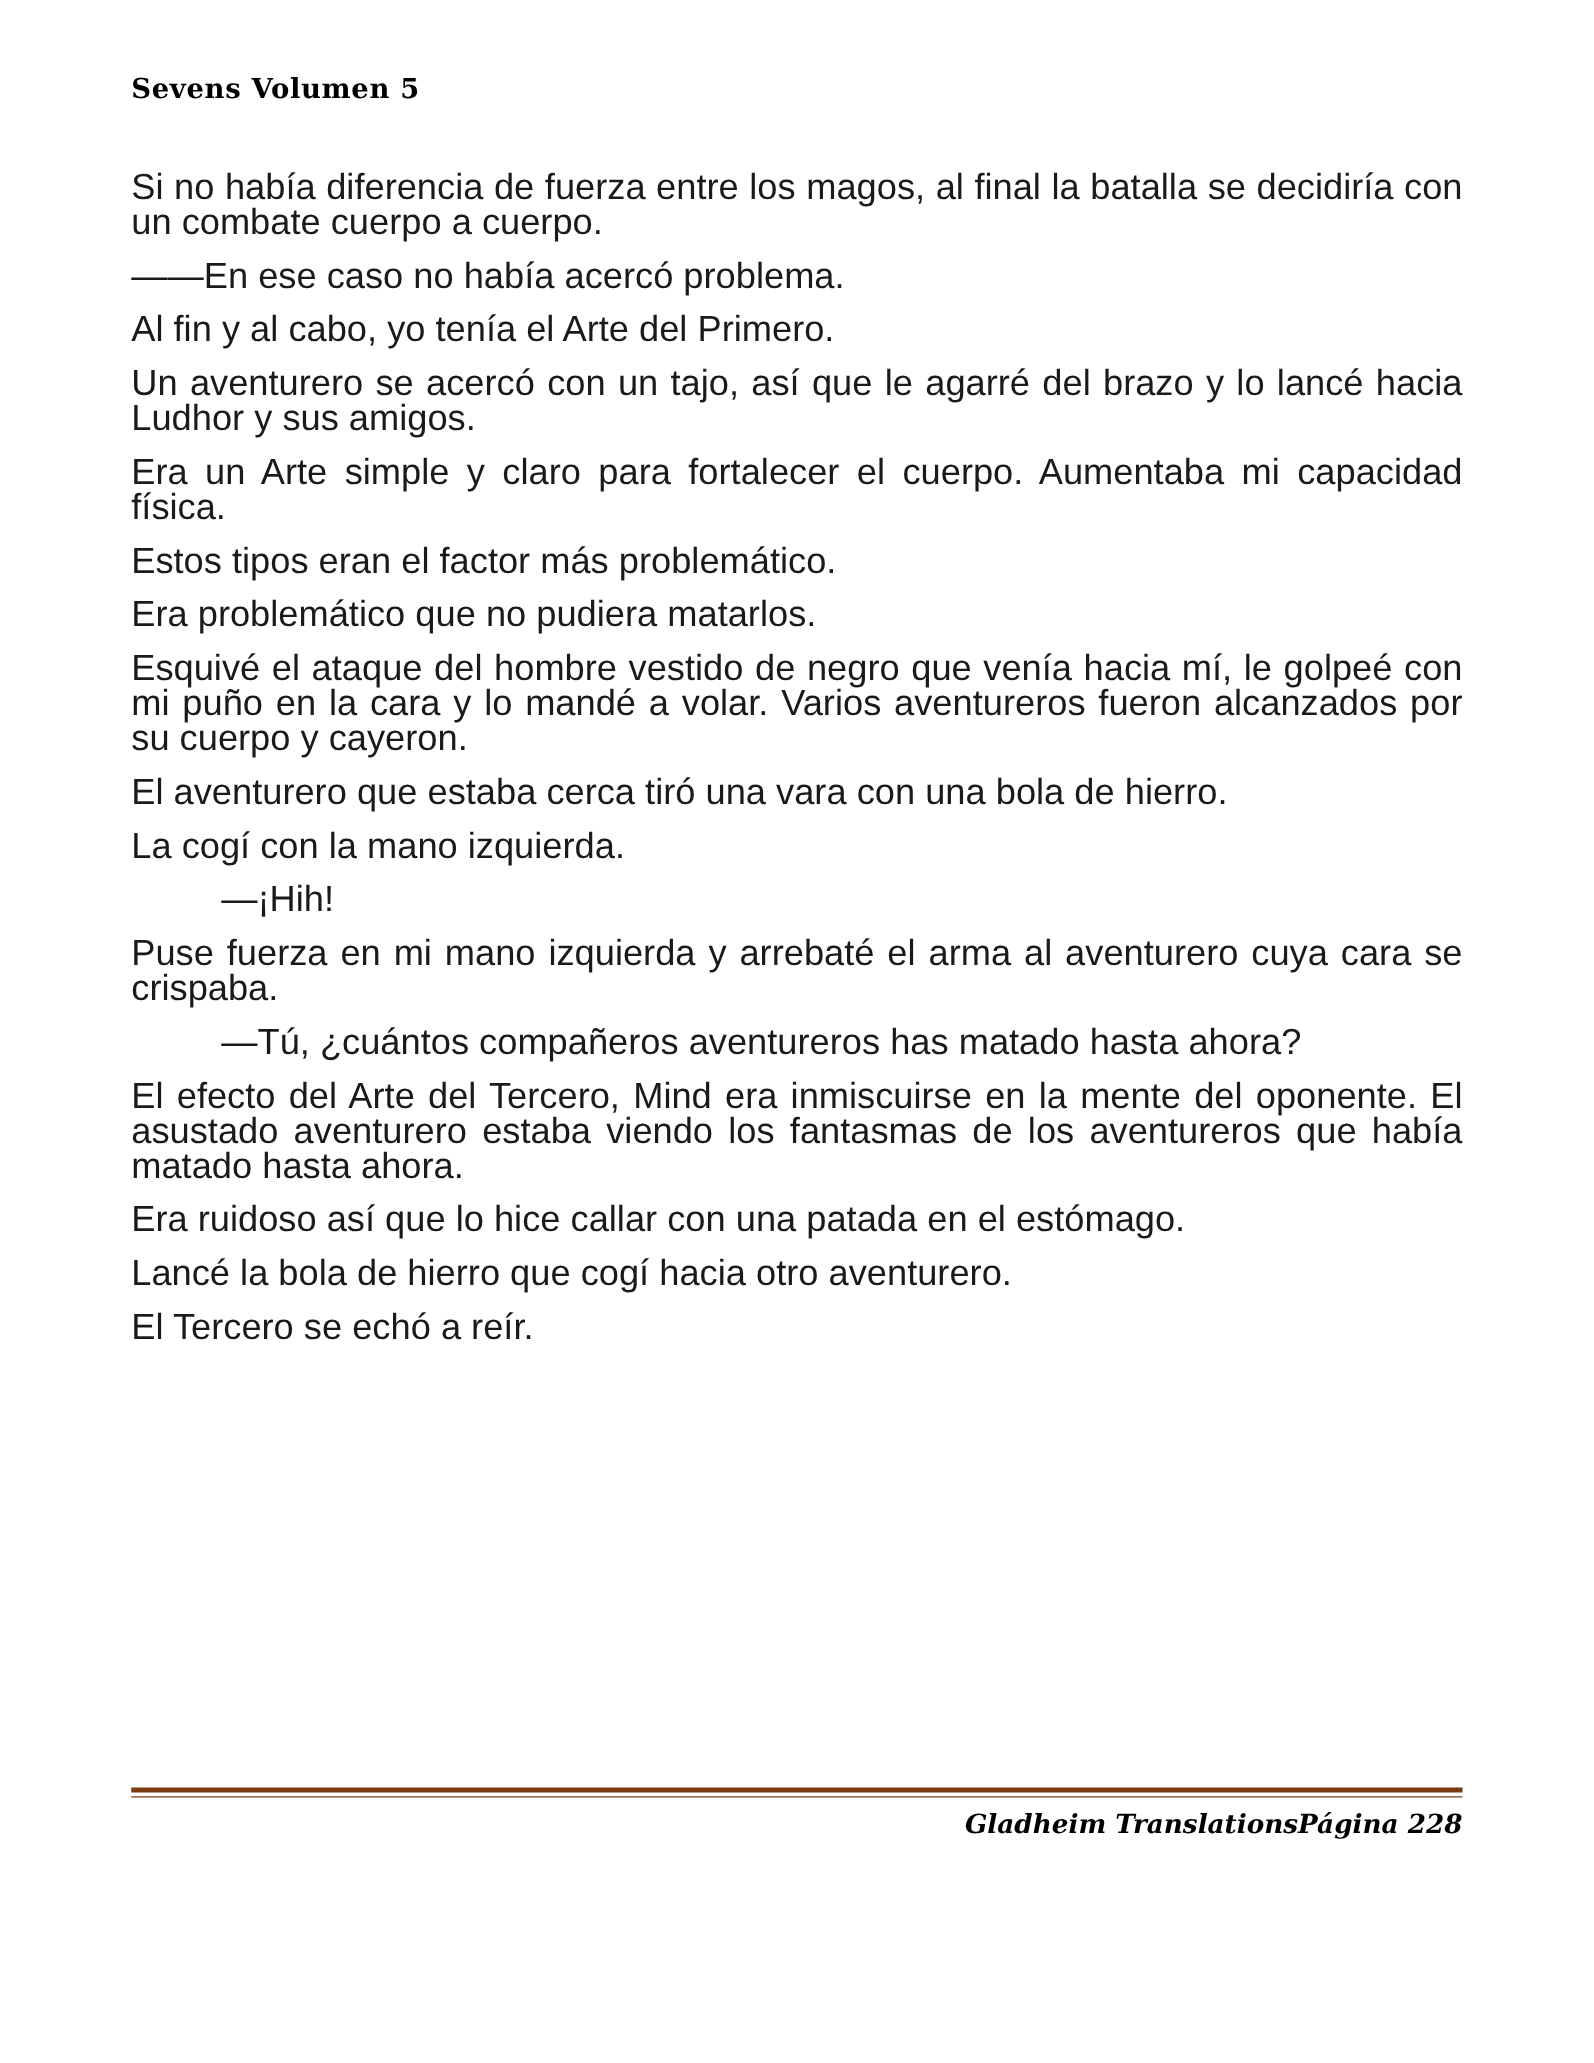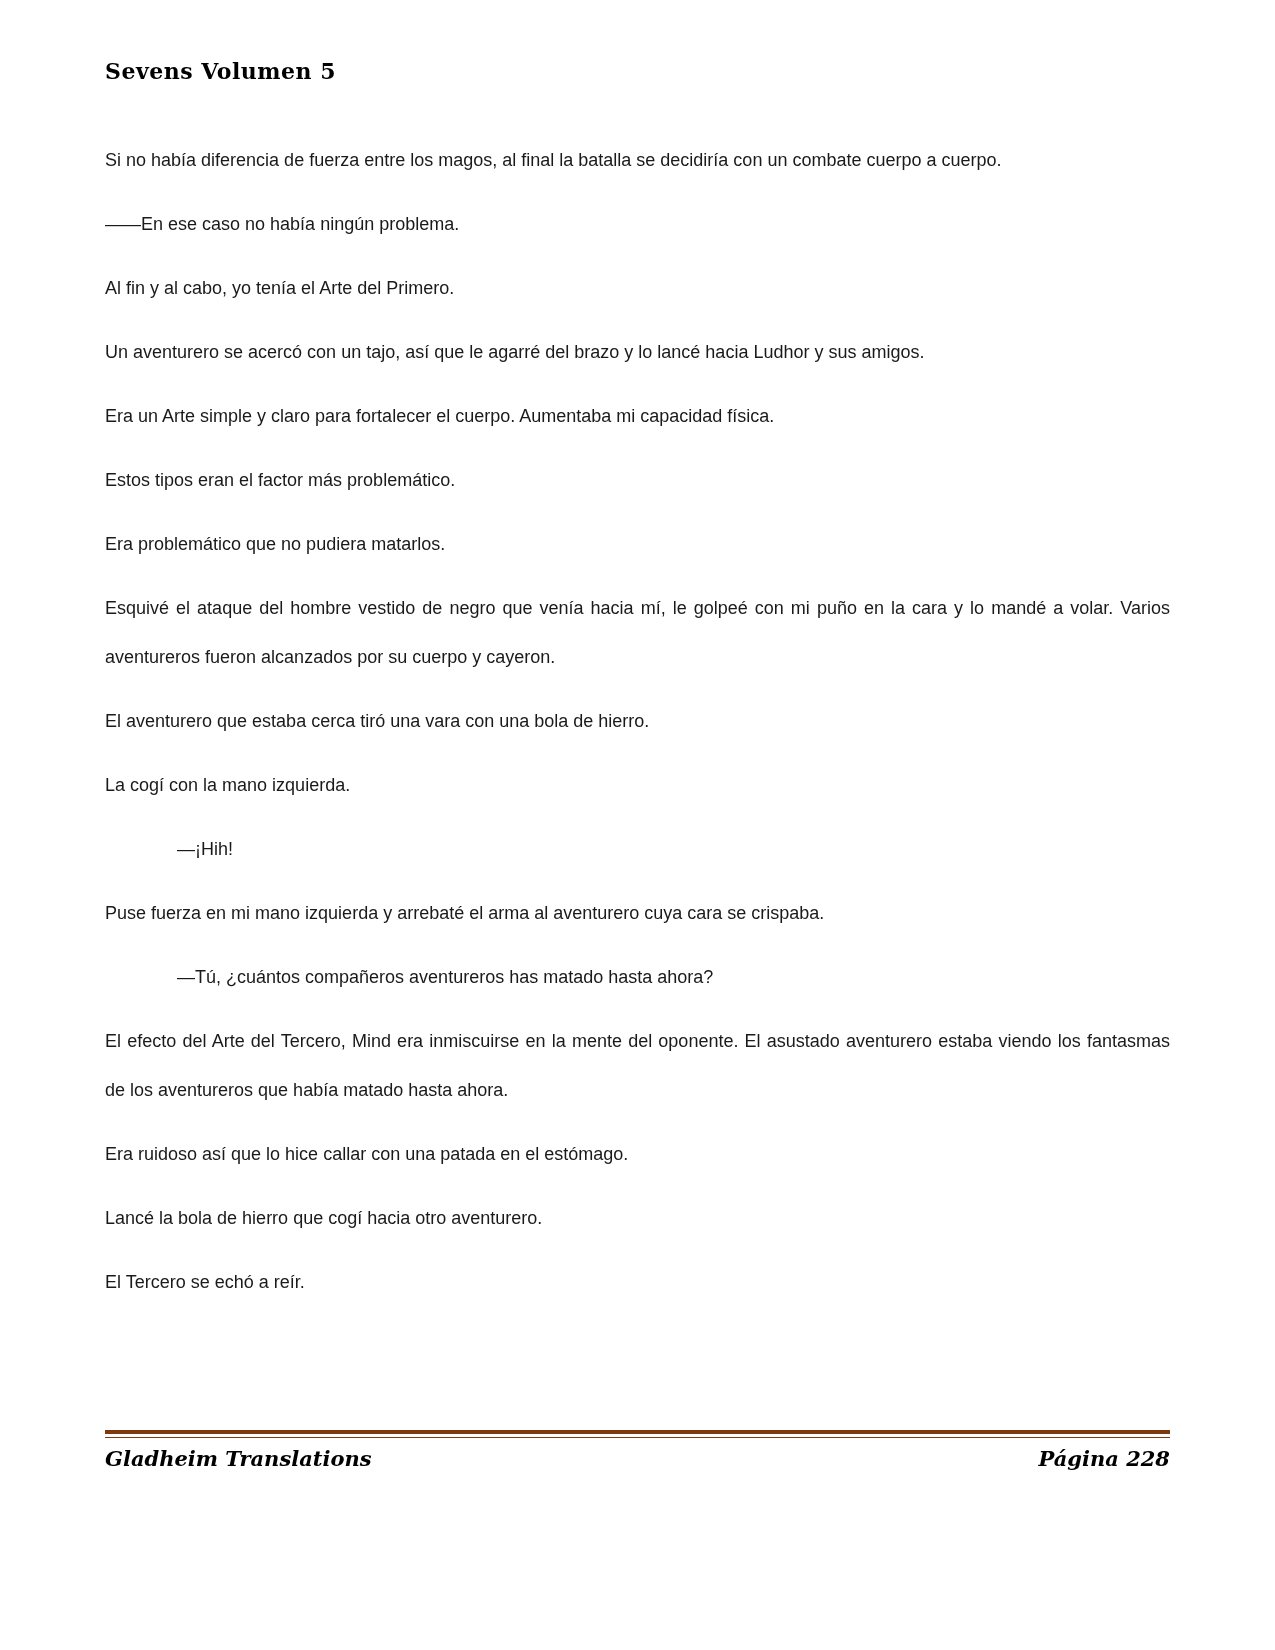--- a/index.html
+++ b/index.html
@@ -27,22 +27,22 @@
     letter-spacing: 0.5px;
   }
   .content {
     position: absolute;
     top: 136px;
     left: 105px;
     width: 1065px;
   }
   .content p {
     margin: 0 0 15px 0;
-    font-size: 18px;
-    line-height: 49px;
+    font-size: 29px;
+    line-height: 28px;
     text-align: justify;
     color: #1a1a1a;
   }
   .content p.indent {
     text-indent: 72px;
   }
   .footer-rule {
     position: absolute;
     left: 105px;
     right: 105px;
@@ -50,38 +50,38 @@
     height: 3px;
     border-top: 4px solid var(--rule-color, #7C3A10);
     border-bottom: 1px solid var(--rule-color, #7C3A10);
   }
   .doc-footer {
     position: absolute;
     left: 105px;
     right: 105px;
     top: 1446px;
     display: flex;
-    justify-content: space-between;
+    justify-content: flex-end;
     align-items: baseline;
     font-family: "DejaVu Serif", serif;
     font-style: italic;
     font-weight: bold;
     font-size: 21px;
   }
 </style>
 </head>
 <body>
 
 <div class="page">
 
   <div class="doc-header">Sevens Volumen 5</div>
 
   <div class="content">
     <p>Si no había diferencia de fuerza entre los magos, al final la batalla se decidiría con un combate cuerpo a cuerpo.</p>
-    <p>——En ese caso no había ningún problema.</p>
+    <p>——En ese caso no había acercó problema.</p>
     <p>Al fin y al cabo, yo tenía el Arte del Primero.</p>
     <p>Un aventurero se acercó con un tajo, así que le agarré del brazo y lo lancé hacia Ludhor y sus amigos.</p>
     <p>Era un Arte simple y claro para fortalecer el cuerpo. Aumentaba mi capacidad física.</p>
     <p>Estos tipos eran el factor más problemático.</p>
     <p>Era problemático que no pudiera matarlos.</p>
     <p>Esquivé el ataque del hombre vestido de negro que venía hacia mí, le golpeé con mi puño en la cara y lo mandé a volar. Varios aventureros fueron alcanzados por su cuerpo y cayeron.</p>
     <p>El aventurero que estaba cerca tiró una vara con una bola de hierro.</p>
     <p>La cogí con la mano izquierda.</p>
     <p class="indent">—¡Hih!</p>
     <p>Puse fuerza en mi mano izquierda y arrebaté el arma al aventurero cuya cara se crispaba.</p>

